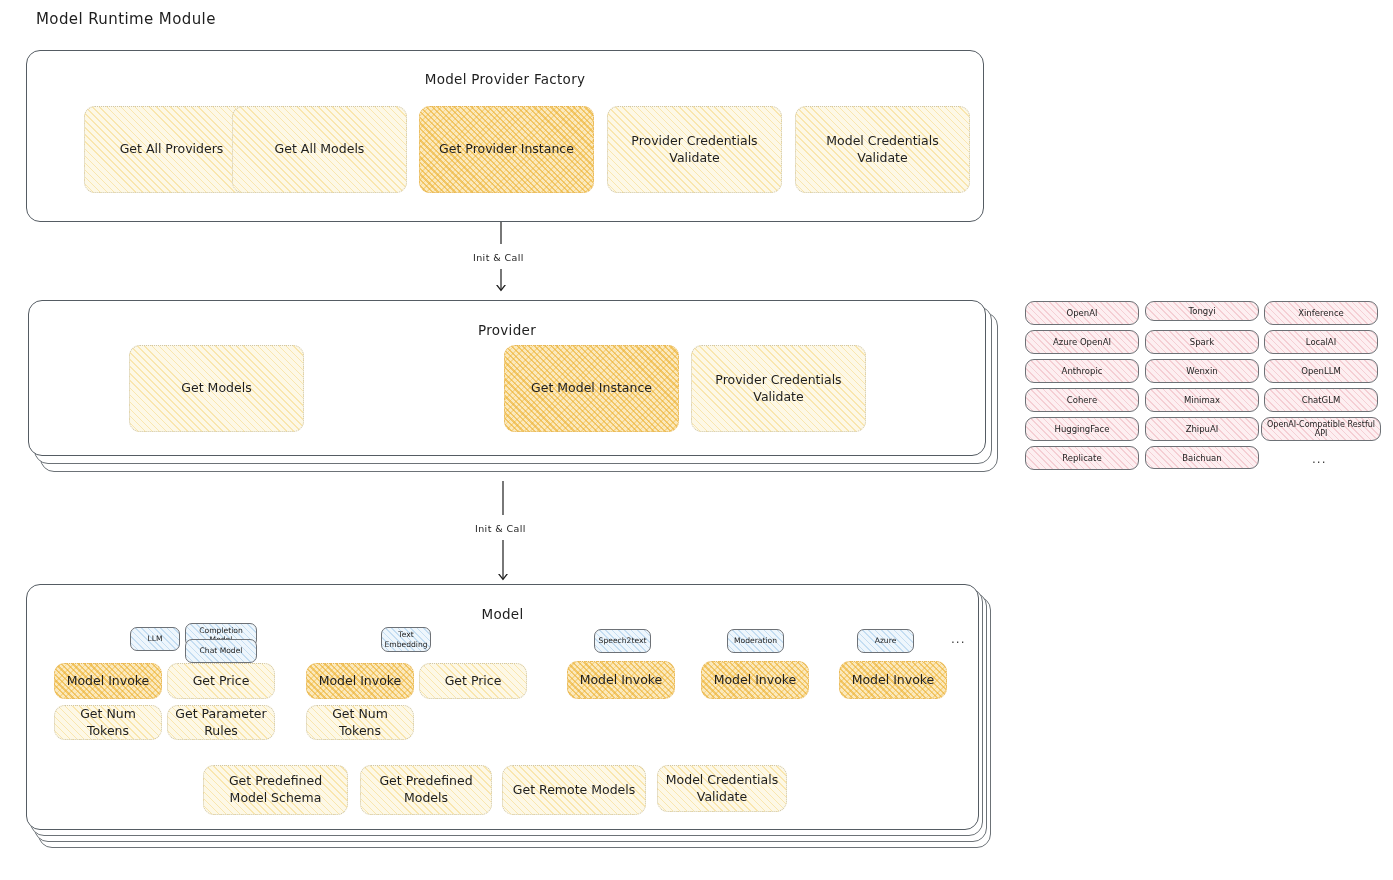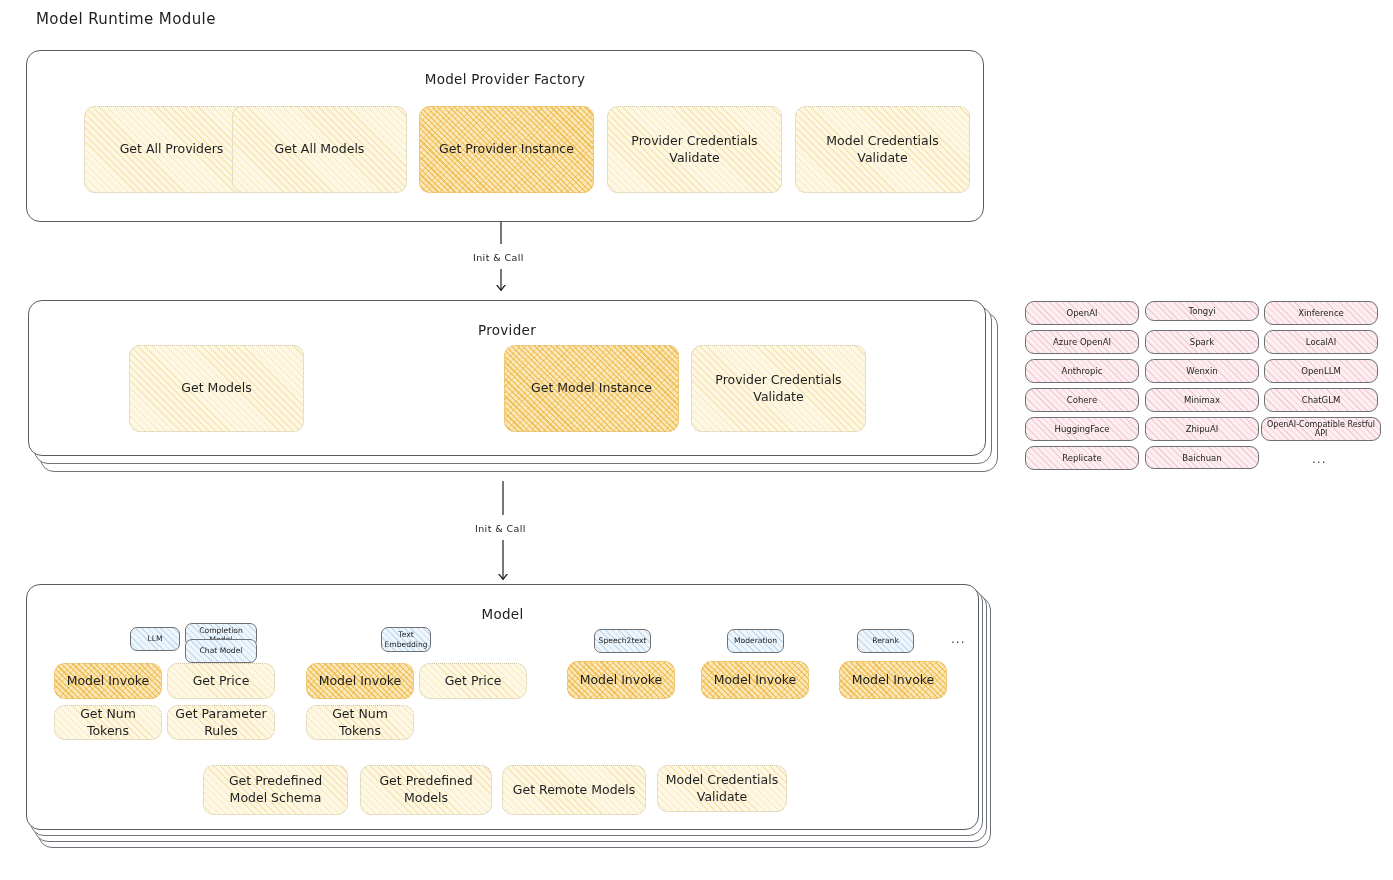--- a/index.html
+++ b/index.html
@@ -197,21 +197,21 @@
   <div class="card" style="left:26px;top:584px;width:953px;height:246px;">
     <div class="card-title" style="top:21px;">Model</div>
   </div>
 
   <div class="bchip" style="left:130px;top:627px;width:50px;height:21px;">LLM</div>
   <div class="bchip" style="left:185px;top:623px;width:72px;height:15px;">Completion Model</div>
   <div class="bchip" style="left:185px;top:639px;width:72px;height:15px;">Chat Model</div>
   <div class="bchip" style="left:381px;top:627px;width:50px;height:25px;">Text Embedding</div>
   <div class="bchip" style="left:594px;top:629px;width:57px;height:19px;">Speech2text</div>
   <div class="bchip" style="left:727px;top:629px;width:57px;height:19px;">Moderation</div>
-  <div class="bchip" style="left:857px;top:629px;width:57px;height:19px;">Rerank</div>
+  <div class="bchip" style="left:857px;top:629px;width:57px;height:19px;">Azure</div>
   <div class="ellipsis" style="left:951px;top:632px;">...</div>
 
   <div class="hbox strong" style="left:54px;top:663px;width:108px;height:36px;">Model Invoke</div>
   <div class="hbox" style="left:167px;top:663px;width:108px;height:36px;">Get Price</div>
   <div class="hbox" style="left:54px;top:705px;width:108px;height:35px;">Get Num Tokens</div>
   <div class="hbox" style="left:167px;top:705px;width:108px;height:35px;">Get Parameter Rules</div>
 
   <div class="hbox strong" style="left:306px;top:663px;width:108px;height:36px;">Model Invoke</div>
   <div class="hbox" style="left:419px;top:663px;width:108px;height:36px;">Get Price</div>
   <div class="hbox" style="left:306px;top:705px;width:108px;height:35px;">Get Num Tokens</div>

